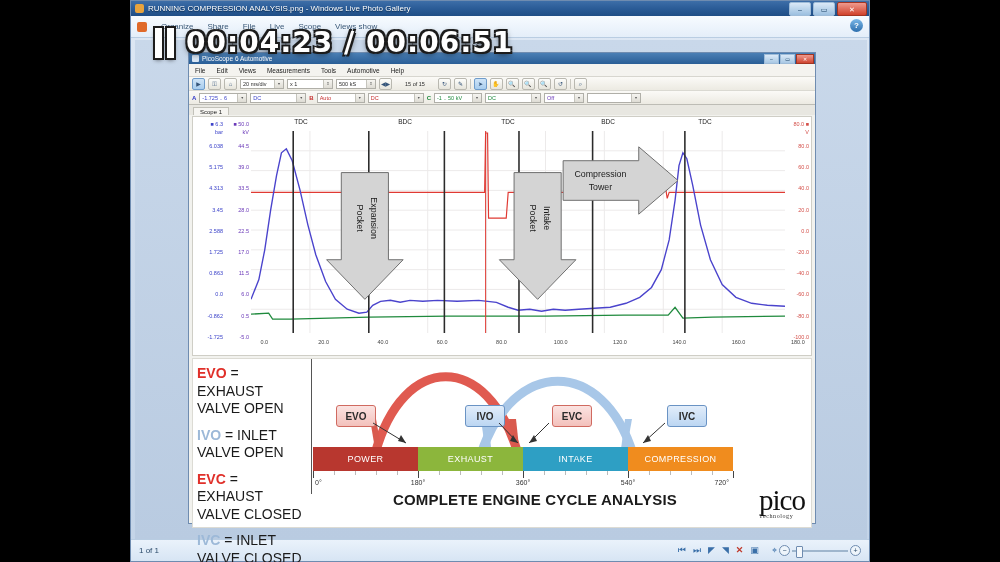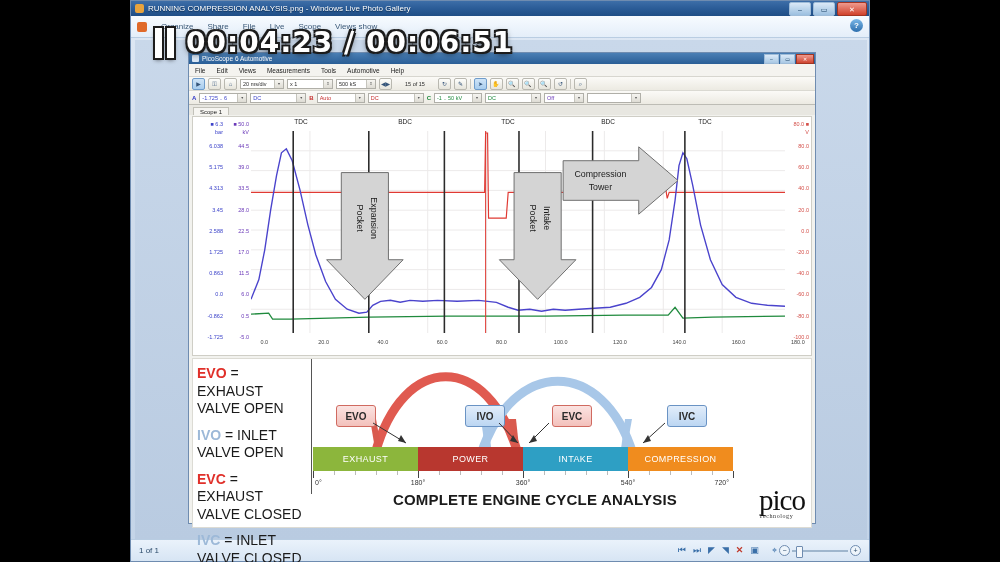--- a/index.html
+++ b/index.html
@@ -489,22 +489,22 @@
         </g>
         <g fill="#333">
           <polygon points="93,44 85,42 88,36"></polygon>
             <polygon points="205,44 197,42 200,36"></polygon>
           <polygon points="216,44 224,42 221,36"></polygon>
             <polygon points="330,44 338,42 335,36"></polygon>
         </g>
       </svg>
 
       <div class="cyclebar">
+        <div class="seg power">POWER</div>
         <div class="seg exhaust">EXHAUST</div>
-        <div class="seg power">POWER</div>
         <div class="seg intake">INTAKE</div>
         <div class="seg compression">COMPRESSION</div>
       </div>
 
       <div class="ticks" id="degticks">
           <div class="tk" style="left: 0%; height: 7px; background: rgb(68, 68, 68);"></div>
           <div class="tk" style="left: 5%; height: 4px; background: rgb(187, 187, 187);"></div>
           <div class="tk" style="left: 10%; height: 4px; background: rgb(187, 187, 187);"></div>
           <div class="tk" style="left: 15%; height: 4px; background: rgb(187, 187, 187);"></div>
           <div class="tk" style="left: 20%; height: 4px; background: rgb(187, 187, 187);"></div>

